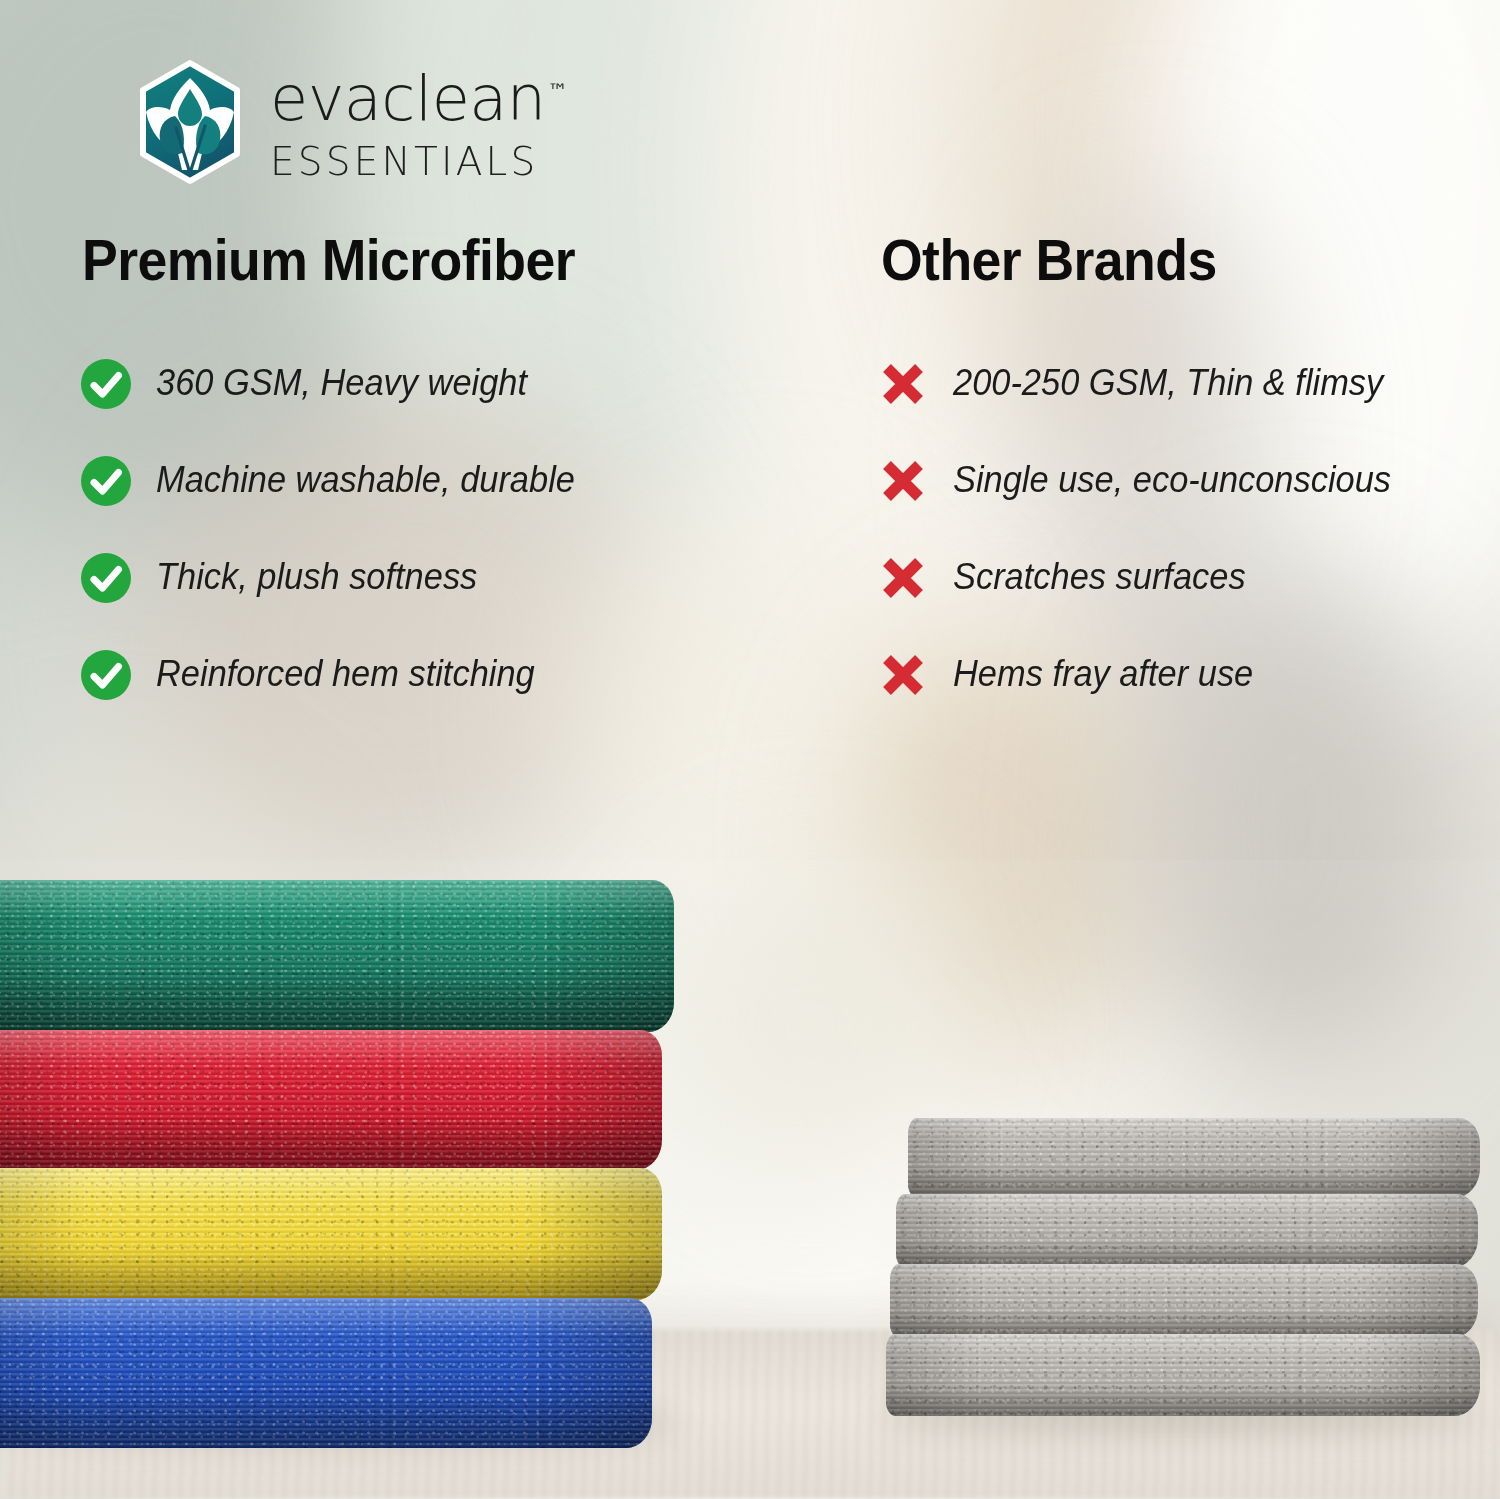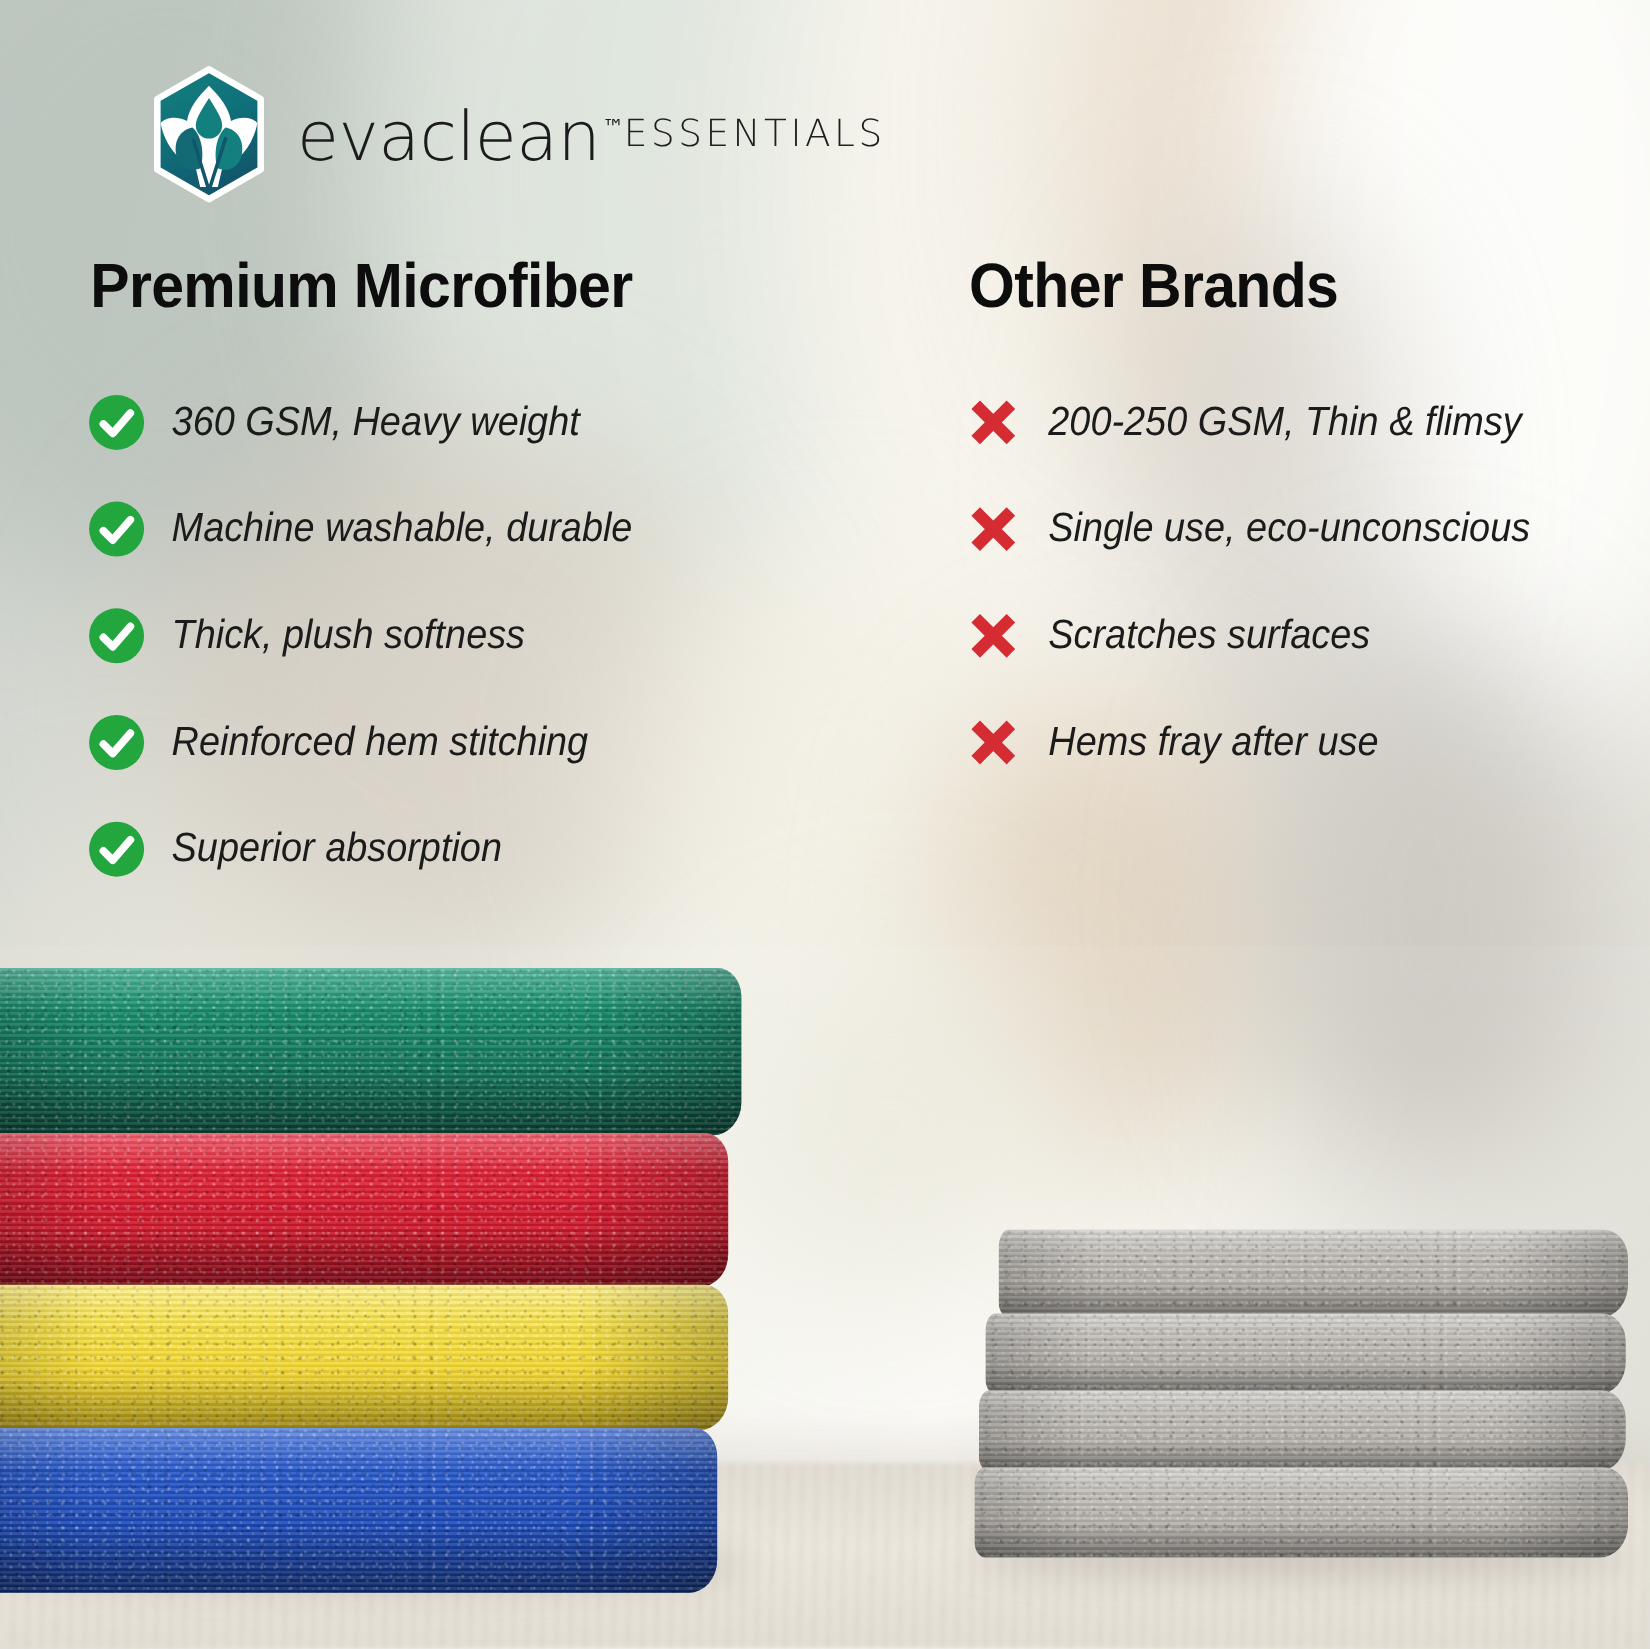--- a/index.html
+++ b/index.html
@@ -91,21 +91,21 @@
     align-items: center;
     gap: 16px;
   }
   .logo-mark {
     width: 128px;
     height: 128px;
     flex: 0 0 auto;
   }
   .brand-text {
     display: flex;
-    flex-direction: row;
+    flex-direction: column;
     justify-content: center;
     padding-top: 4px;
   }
   .brand-name {
     font-family: "DejaVu Sans", sans-serif;
     font-size: 62px;
     font-weight: 300;
     letter-spacing: -0.5px;
     color: #1b1b1b;
     line-height: 1;
@@ -113,21 +113,21 @@
     white-space: nowrap;
   }
   .brand-tm {
     font-size: 20px;
     vertical-align: super;
     font-weight: 400;
     margin-left: 2px;
   }
   .brand-sub {
     font-family: "DejaVu Sans", sans-serif;
-    font-size: 34px;
+    font-size: 39px;
     font-weight: 300;
     letter-spacing: 3.2px;
     color: #1f1f1f;
     line-height: 1;
     margin-top: 12px;
   }
 
   
   .col {
     position: absolute;
@@ -352,29 +352,20 @@
       <li class="feature-row">
         <span class="feature-icon">
           <svg viewBox="0 0 52 52" width="52" height="52">
             <circle cx="26" cy="26" r="25" fill="#22a63d"></circle>
             <path d="M14 27.5 L22.5 36 L38.5 17.5" fill="none" stroke="#ffffff" stroke-width="7" stroke-linecap="round" stroke-linejoin="round"></path>
           </svg>
         </span>
         <span class="feature-text">Reinforced hem stitching</span>
       </li>
 
-      <li class="feature-row">
-        <span class="feature-icon">
-          <svg viewBox="0 0 52 52" width="52" height="52">
-            <circle cx="26" cy="26" r="25" fill="#22a63d"></circle>
-            <path d="M14 27.5 L22.5 36 L38.5 17.5" fill="none" stroke="#ffffff" stroke-width="7" stroke-linecap="round" stroke-linejoin="round"></path>
-          </svg>
-        </span>
-        <span class="feature-text">Superior absorption</span>
-      </li>
 
     </ul>
   </div>
 
   <div class="col col-right">
     <h2 class="col-title">Other Brands</h2>
     <ul class="feature-list">
 
       <li class="feature-row">
         <span class="feature-icon">

